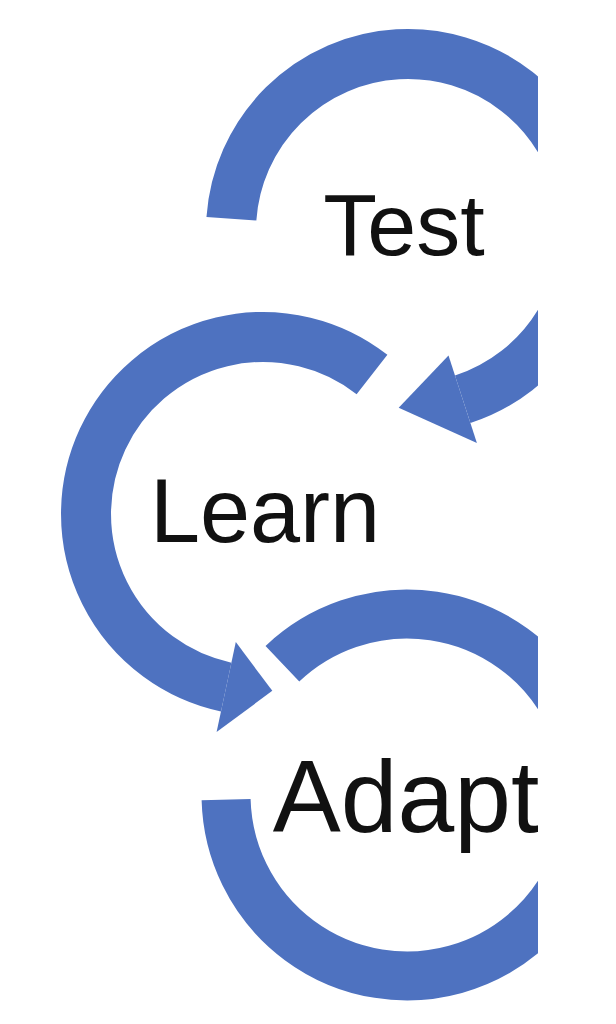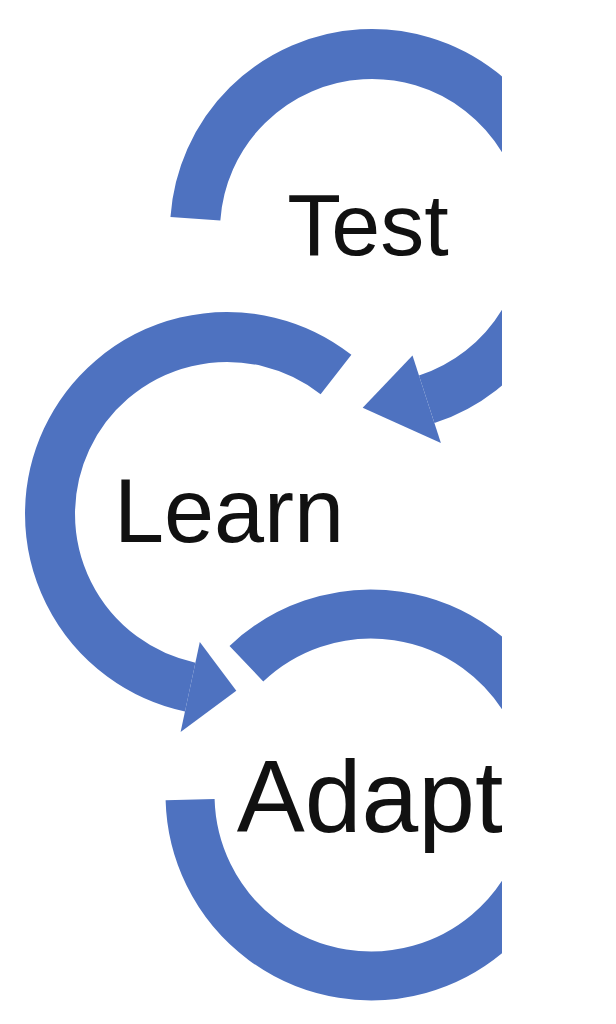--- a/index.html
+++ b/index.html
@@ -6,20 +6,21 @@
     margin: 0;
     padding: 0;
     background: #ffffff;
   }
   .canvas {
     position: relative;
     width: 502px;
     height: 1024px;
     background: #ffffff;
     overflow: hidden;
+    padding-left: 36px;
   }
   svg text {
     font-family: "Liberation Sans", "DejaVu Sans", sans-serif;
     font-weight: 400;
     text-anchor: middle;
   }
 </style>
 </head>
 <body>
 

